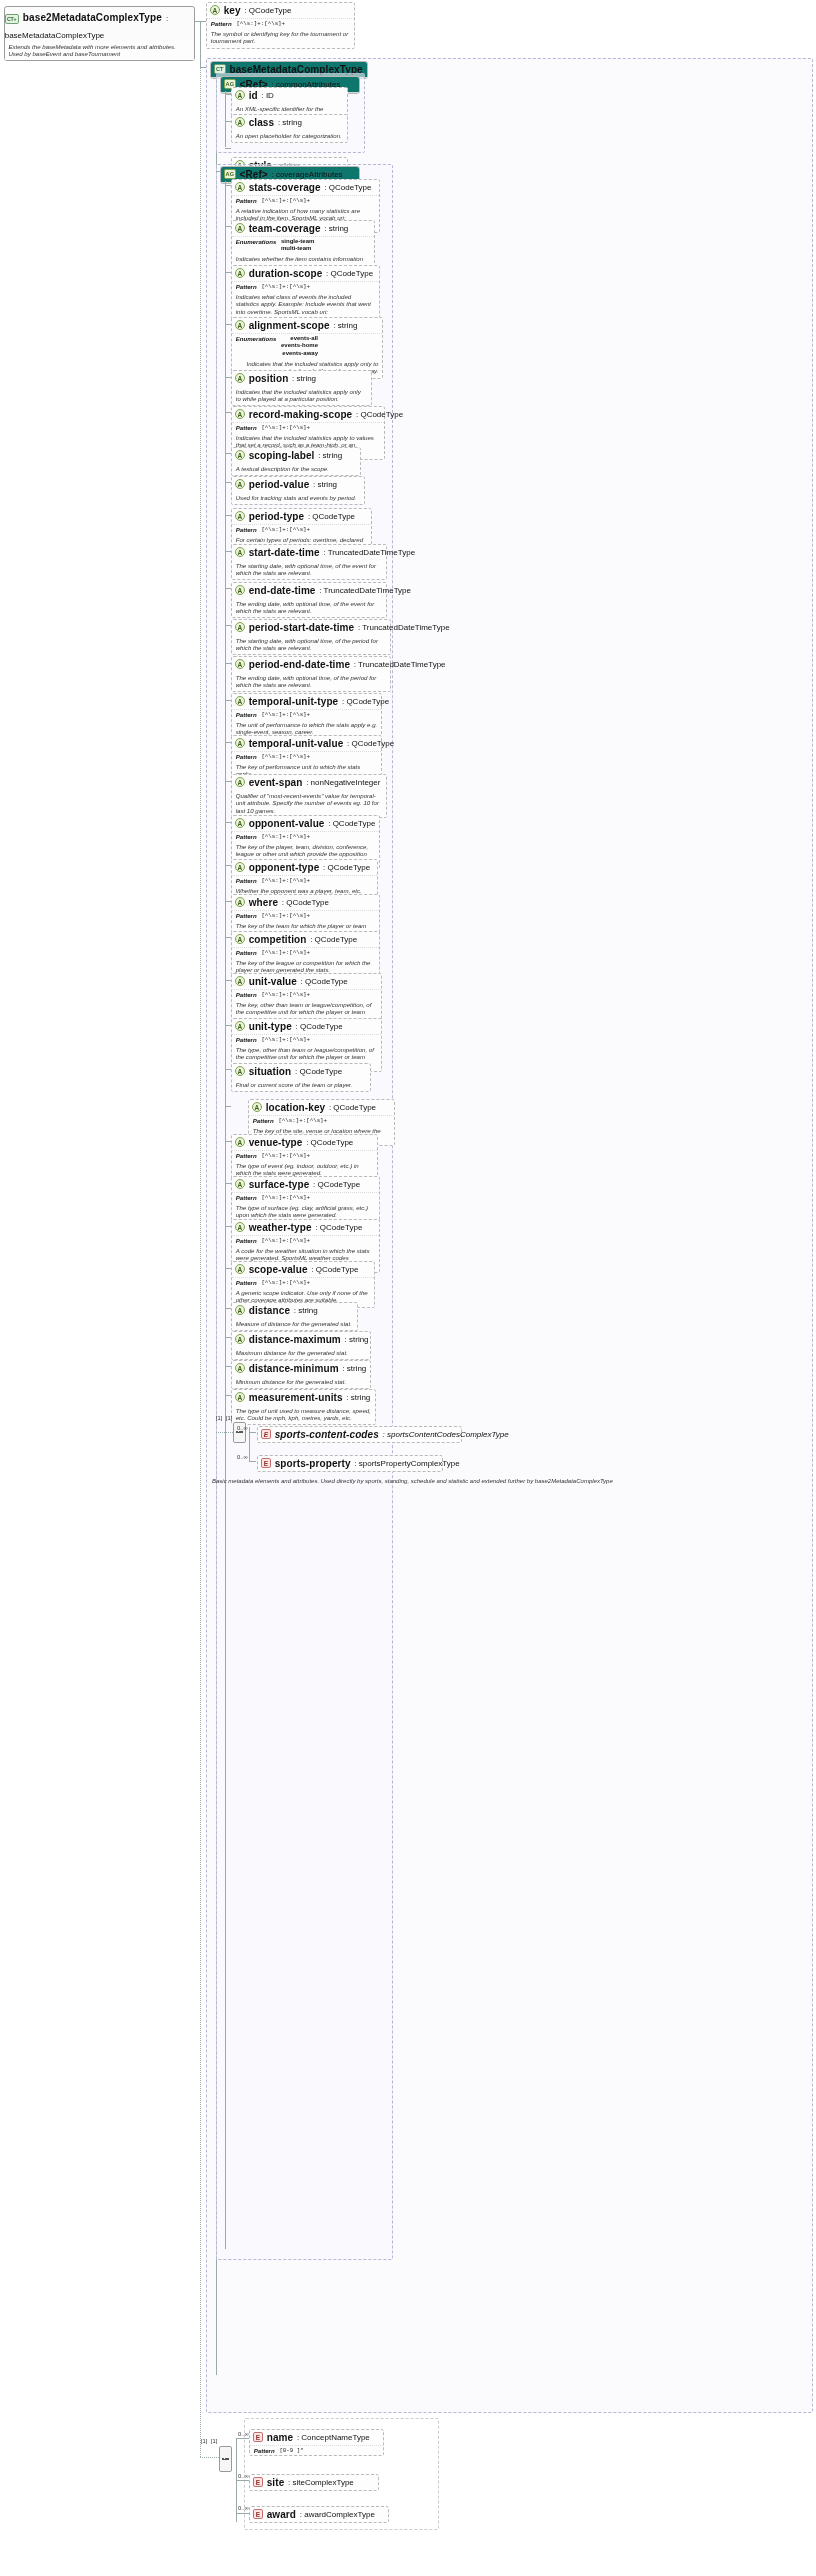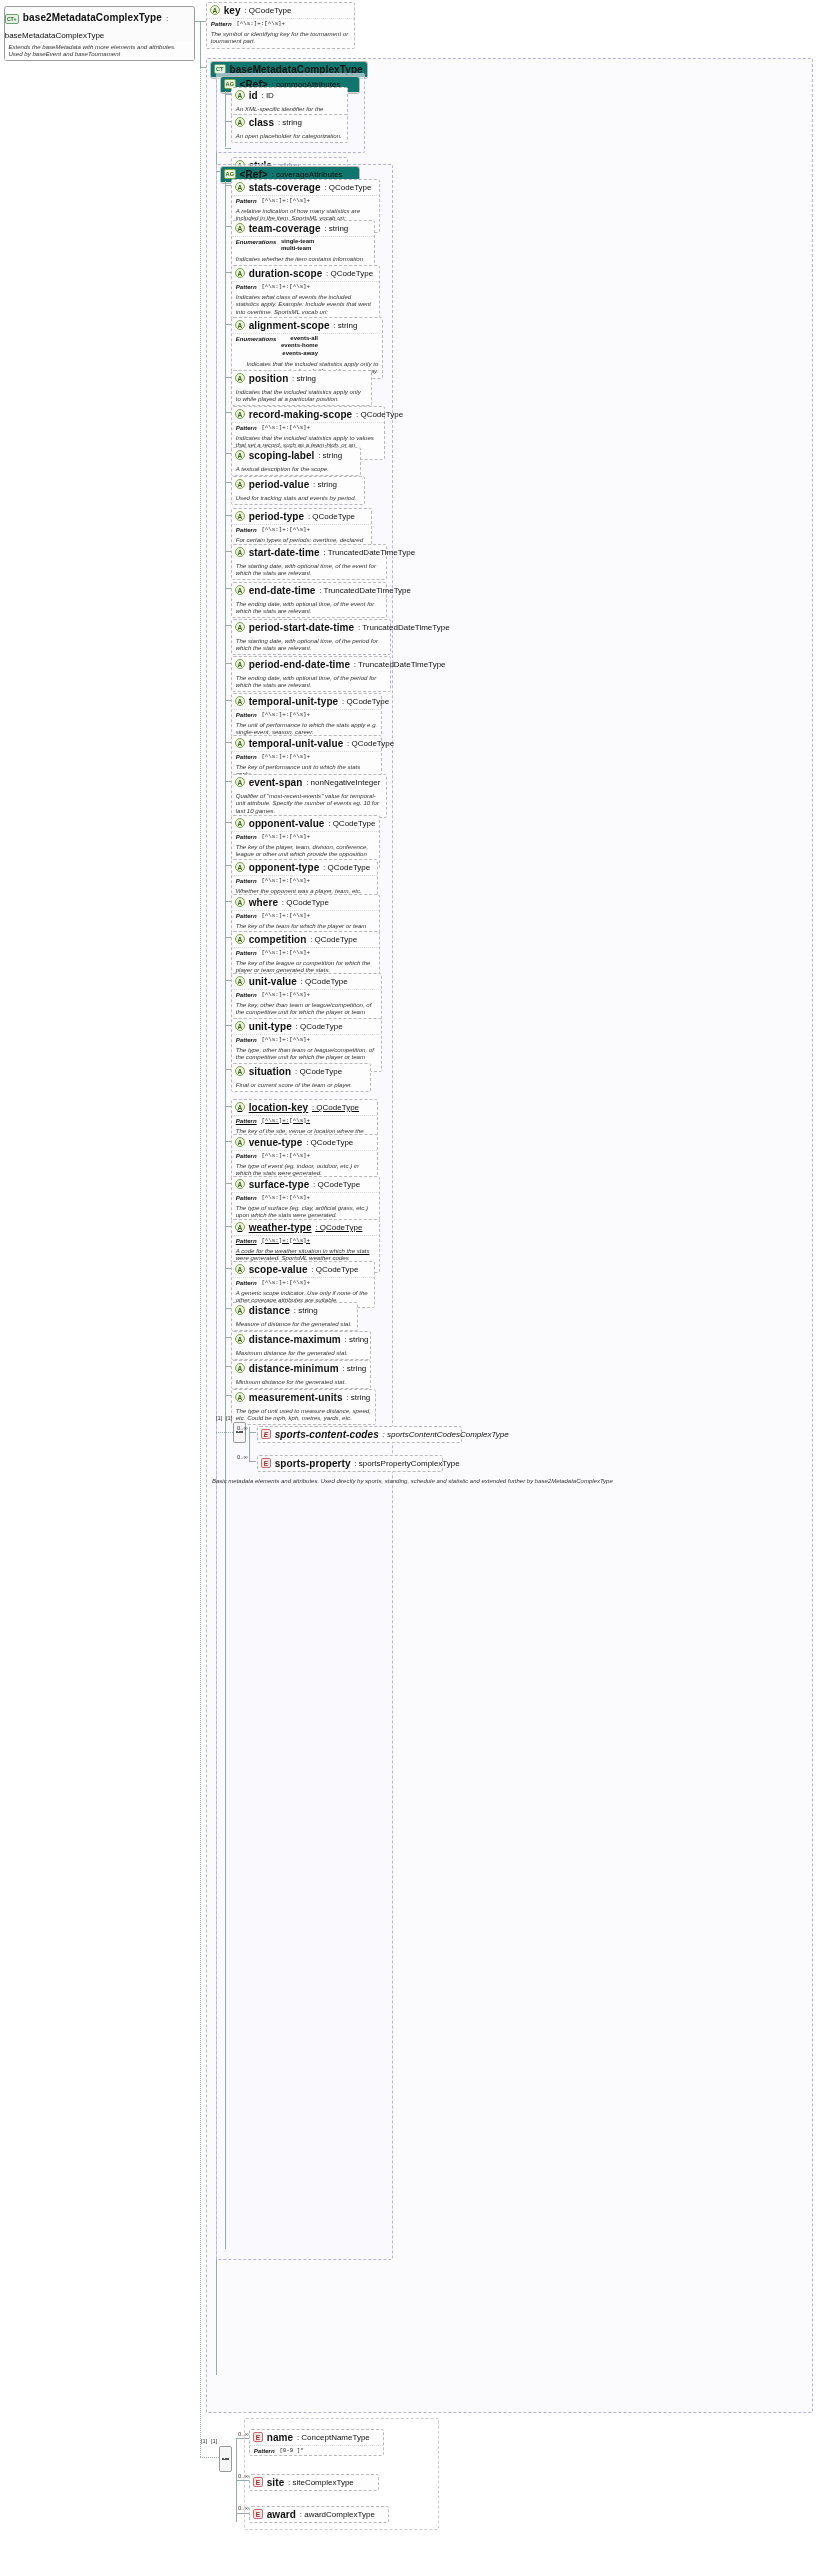--- a/index.html
+++ b/index.html
@@ -561,21 +561,21 @@
   <div class="node dashed" style="left:231px; top:1063px; width:140px;">
     <div class="hdr plain">
       <span class="badge attr">A</span>
       <span class="name">situation</span>
       <span class="type">: QCodeType</span>
     </div>
     <div class="doc">Final or current score of the team or player.</div>
   </div>
 
   <div class="hline" style="left:225px; top:1106px; width:5.6px;"></div>
-  <div class="node dashed" style="left:231px; top:1099px; width:147px;text-decoration:underline;">
+  <div class="node dashed" style="left:248px; top:1099px; width:147px;">
     <div class="hdr plain">
       <span class="badge attr">A</span>
       <span class="name">location-key</span>
       <span class="type">: QCodeType</span>
     </div>
     <div class="facet">
       <span class="flabel">Pattern</span>
       <span class="fval">[^\s:]+:[^\s]+</span>
     </div>
     <div class="doc">The key of the site, venue or location where the stats were generated.</div>
@@ -603,21 +603,21 @@
       <span class="type">: QCodeType</span>
     </div>
     <div class="facet">
       <span class="flabel">Pattern</span>
       <span class="fval">[^\s:]+:[^\s]+</span>
     </div>
     <div class="doc">The type of surface (eg. clay, artificial grass, etc.) upon which the stats were generated.</div>
   </div>
 
   <div class="hline" style="left:225px; top:1226px; width:5.6px;"></div>
-  <div class="node dashed" style="left:231px; top:1219px; width:149px;text-decoration:underline;">
+  <div class="node dashed" style="left:231px; top:1219px; width:149px;">
     <div class="hdr plain">
       <span class="badge attr">A</span>
       <span class="name">weather-type</span>
       <span class="type">: QCodeType</span>
     </div>
     <div class="facet">
       <span class="flabel">Pattern</span>
       <span class="fval">[^\s:]+:[^\s]+</span>
     </div>
     <div class="doc">A code for the weather situation in which the stats were generated. SportsML weather codes recommended.</div>

